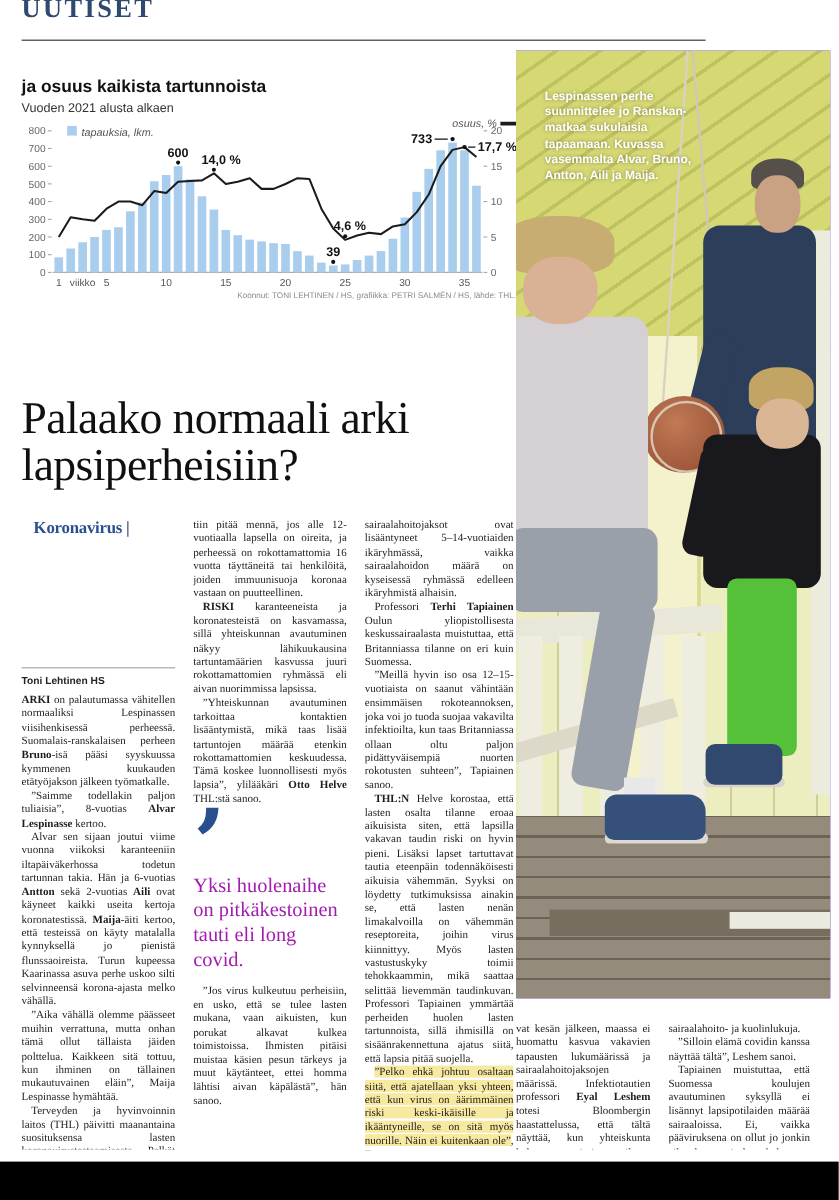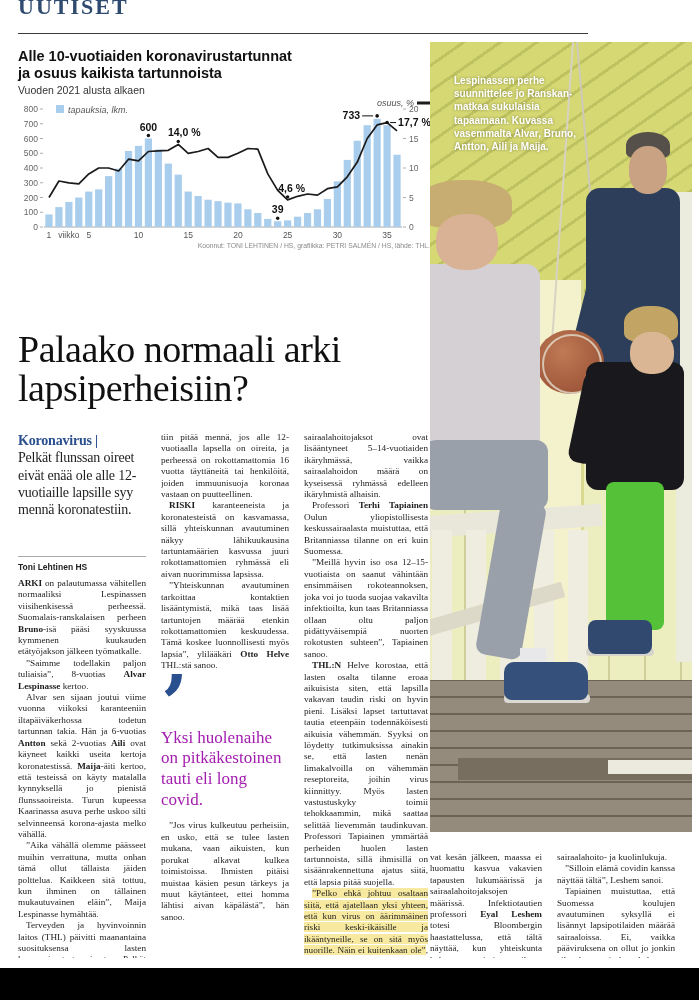--- a/index.html
+++ b/index.html
@@ -18,21 +18,21 @@
   .chart-svg text{font-family:"Liberation Sans",sans-serif;}
   .chart-svg .tick{font-size:8.5px;fill:#666;}
   .chart-svg .xlab{font-size:8.5px;fill:#555;}
   .chart-svg .legend{font-size:9px;font-style:italic;fill:#555;}
   .chart-svg .ann{font-size:10.5px;font-weight:bold;fill:#111;}
   .chart-svg .credit{font-size:6.8px;fill:#8a8a8a;}
   
   .headline{position:absolute;left:18px;top:330px;width:412px;margin:0;
     font-family:"Liberation Serif",serif;font-weight:normal;font-size:38px;line-height:1.02;
     letter-spacing:-0.5px;color:#101010;}
-  .lead{position:absolute;left:18px;top:432px;width:128px;margin:0;font-size:14px;
+  .lead{position:absolute;left:28px;top:432px;width:128px;margin:0;font-size:14px;
     line-height:1.24;letter-spacing:-0.2px;color:#1e1e1e;}
   .kicker{display:block;font-weight:bold;color:var(--accent,#2a4f8f);}
   .byline-rule{position:absolute;left:18px;top:556px;width:128px;height:1px;background:#a9a9a9;}
   .byline{position:absolute;left:18px;top:562px;font-family:"Liberation Sans",sans-serif;
     font-weight:bold;font-size:8.5px;color:#222;}
   
   .col{position:absolute;overflow:hidden;font-size:9.2px;line-height:1.24;text-align:justify;
     color:#1d1d1d;hyphens:auto;}
   .col p{margin:0;text-indent:8px;}
   .col p.noindent{text-indent:0;}
@@ -100,21 +100,21 @@
   .bottom-bar{position:absolute;left:0;top:968px;width:699px;height:32px;background:#000;}
 </style>
 </head>
 <body>
 
 <div class="page">
 
   <div class="section-header">UUTISET</div>
   <div class="header-rule"></div>
 
-  <h2 class="chart-title"><span>Alle 10-vuotiaiden koronavirustartunnat</span><br><span>ja osuus kaikista tartunnoista</span></h2>
+  <h2 class="chart-title"><br><span>ja osuus kaikista tartunnoista</span></h2>
   <div class="chart-sub">Vuoden 2021 alusta alkaen</div>
   <div class="chart-wrap" id="chart"><svg width="414" height="152" viewBox="0 0 414 152" class="chart-svg">
         <line x1="22" y1="128" x2="25" y2="128" stroke="#999" stroke-width="0.8"></line>
         <text x="20" y="131" text-anchor="end" class="tick">0</text>
         <line x1="22" y1="113.25" x2="25" y2="113.25" stroke="#999" stroke-width="0.8"></line>
         <text x="20" y="116.25" text-anchor="end" class="tick">100</text>
         <line x1="22" y1="98.5" x2="25" y2="98.5" stroke="#999" stroke-width="0.8"></line>
         <text x="20" y="101.5" text-anchor="end" class="tick">200</text>
         <line x1="22" y1="83.75" x2="25" y2="83.75" stroke="#999" stroke-width="0.8"></line>
         <text x="20" y="86.75" text-anchor="end" class="tick">300</text>
@@ -245,21 +245,21 @@
     <div class="ph-boyR-pants"></div>
     <div class="ph-boyR-sole"></div>
     <div class="ph-boyR-shoe"></div>
     <div class="ph-boyR-hair"></div>
     <div class="ph-boyR-face"></div>
     <figcaption>Lespinassen perhe suunnittelee jo Ranskan-matkaa sukulaisia tapaamaan. Kuvassa vasemmalta Alvar, Bruno, Antton, Aili ja Maija.</figcaption>
   </figure>
 
   <h1 class="headline">Palaako normaali arki lapsiperheisiin?</h1>
 
-  <p class="lead"><span class="kicker">Koronavirus |</span><span>Pelkät flunssan oireet eivät enää ole alle 12-vuotiaille lapsille syy mennä koronatestiin.</span></p>
+  <p class="lead"><span class="kicker">Koronavirus |</span></p>
 
   <div class="byline-rule"></div>
   <div class="byline">Toni Lehtinen HS</div>
 
   <div class="col col1">
       <p class="noindent"><span class="b">ARKI</span><span> on palautumassa vähitellen normaaliksi Lespinassen viisihenkisessä perheessä. Suomalais-ranskalaisen perheen </span><span class="b">Bruno</span><span>-isä pääsi syyskuussa kymmenen kuukauden etätyöjakson jälkeen työmatkalle.</span></p>
       <p><span>”Saimme todellakin paljon tuliaisia”, 8-vuotias </span><span class="b">Alvar Lespinasse</span><span> kertoo.</span></p>
       <p><span>Alvar sen sijaan joutui viime vuonna viikoksi karanteeniin iltapäiväkerhossa todetun tartunnan takia. Hän ja 6-vuotias </span><span class="b">Antton</span><span> sekä 2-vuotias </span><span class="b">Aili</span><span> ovat käyneet kaikki useita kertoja koronatestissä. </span><span class="b">Maija</span><span>-äiti kertoo, että testeissä on käyty matalalla kynnyksellä jo pienistä flunssaoireista. Turun kupeessa Kaarinassa asuva perhe uskoo silti selvinneensä korona-ajasta melko vähällä.</span></p>
       <p><span>”Aika vähällä olemme päässeet muihin verrattuna, mutta onhan tämä ollut tällaista jäiden polttelua. Kaikkeen sitä tottuu, kun ihminen on tällainen mukautuvainen eläin”, Maija Lespinasse hymähtää.</span></p>
       <p><span>Terveyden ja hyvinvoinnin laitos (THL) päivitti maanantaina suosituksensa lasten koronavirustestaamisesta. Pelkät flunssan oireet eivät enää ole alle 12-vuotiaille lapsille syy mennä koronatestiin. Ohjeen mukaan tes-</span></p>

